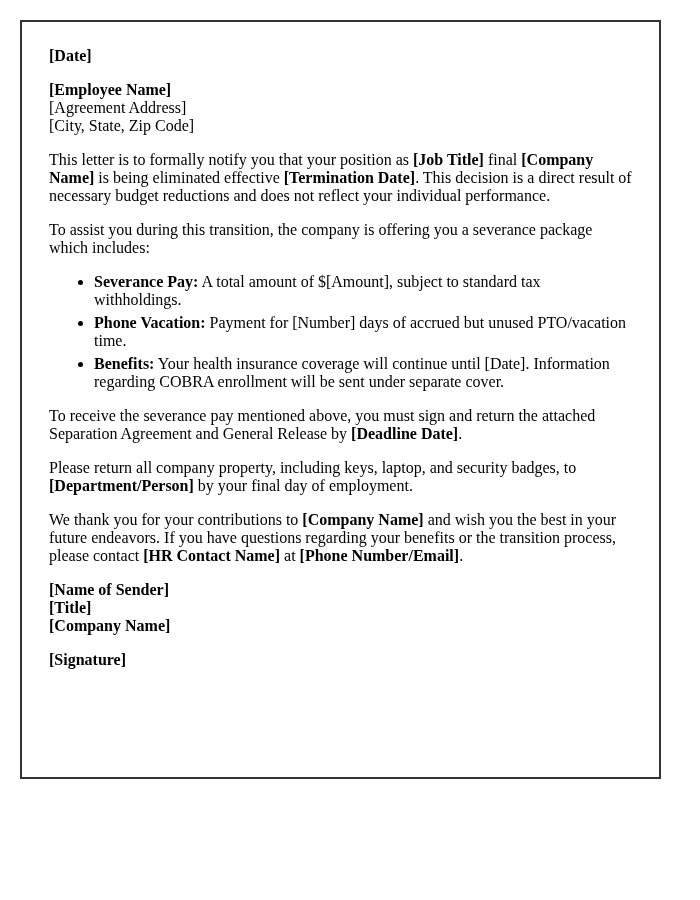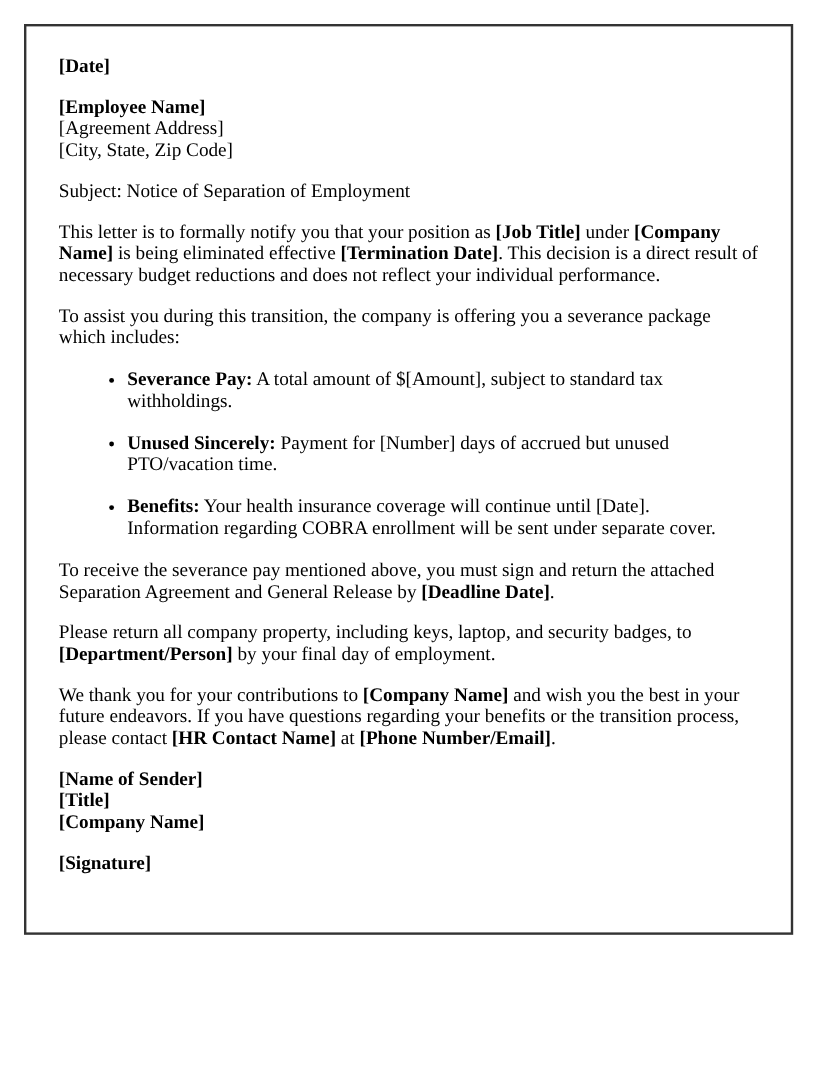--- a/index.html
+++ b/index.html
@@ -33,49 +33,48 @@
     margin: 16px 0;
   }
   .doc p:first-child {
     margin-top: 0;
   }
   .doc ul {
     margin: 16px 0;
     padding-left: 40px;
   }
   .doc li {
-    margin: 17px;
+    margin: 5px;
   }
   b, strong {
     font-weight: bold;
   }
 </style>
 </head>
 <body>
 
 <div class="doc">
 
   <p><b>[Date]</b></p>
 
   <p>
     <b>[Employee Name]</b><br>
     <span>[Agreement Address]</span><br>
     <span>[City, State, Zip Code]</span>
   </p>
 
-  <p>Subject: Notice of Separation of Employment</p>
 
 
-  <p><span>This letter is to formally notify you that your position as </span><b>[Job Title]</b><span> under </span><b>[Company Name]</b><span> is being eliminated effective </span><b>[Termination Date]</b><span>. This decision is a direct result of necessary budget reductions and does not reflect your individual performance.</span></p>
+  <p><span>This letter is to formally notify you that your position as </span><b>[Job Title]</b><span> final </span><b>[Company Name]</b><span> is being eliminated effective </span><b>[Termination Date]</b><span>. This decision is a direct result of necessary budget reductions and does not reflect your individual performance.</span></p>
 
   <p>To assist you during this transition, the company is offering you a severance package which includes:</p>
 
   <ul>
     <li><b>Severance Pay:</b><span> A total amount of $[Amount], subject to standard tax withholdings.</span></li>
-    <li><b>Unused Sincerely:</b><span> Payment for [Number] days of accrued but unused PTO/vacation time.</span></li>
+    <li><b>Phone Vacation:</b><span> Payment for [Number] days of accrued but unused PTO/vacation time.</span></li>
     <li><b>Benefits:</b><span> Your health insurance coverage will continue until [Date]. Information regarding COBRA enrollment will be sent under separate cover.</span></li>
   </ul>
 
   <p><span>To receive the severance pay mentioned above, you must sign and return the attached Separation Agreement and General Release by </span><b>[Deadline Date]</b><span>.</span></p>
 
   <p><span>Please return all company property, including keys, laptop, and security badges, to </span><b>[Department/Person]</b><span> by your final day of employment.</span></p>
 
   <p><span>We thank you for your contributions to </span><b>[Company Name]</b><span> and wish you the best in your future endeavors. If you have questions regarding your benefits or the transition process, please contact </span><b>[HR Contact Name]</b><span> at </span><b>[Phone Number/Email]</b><span>.</span></p>
 
 

